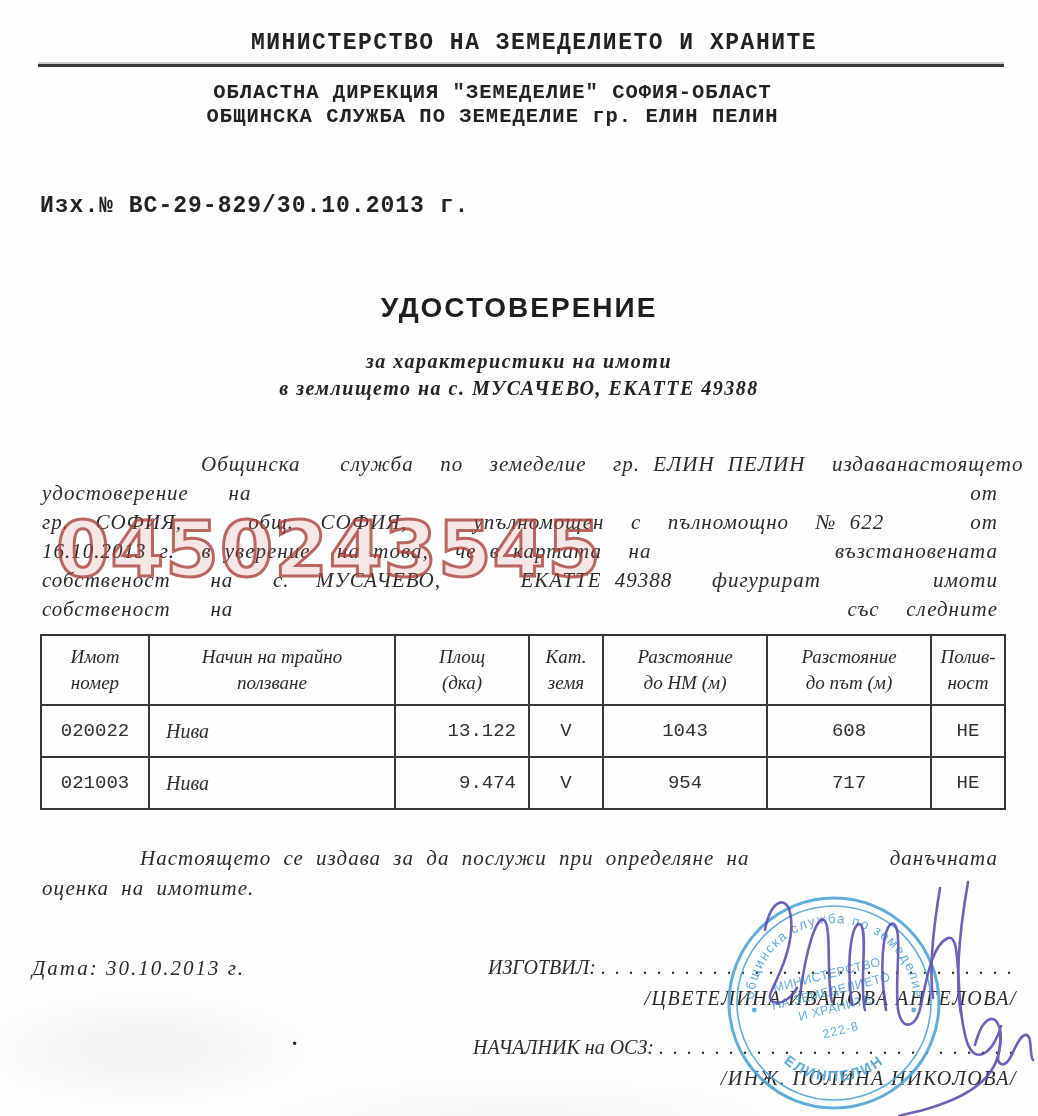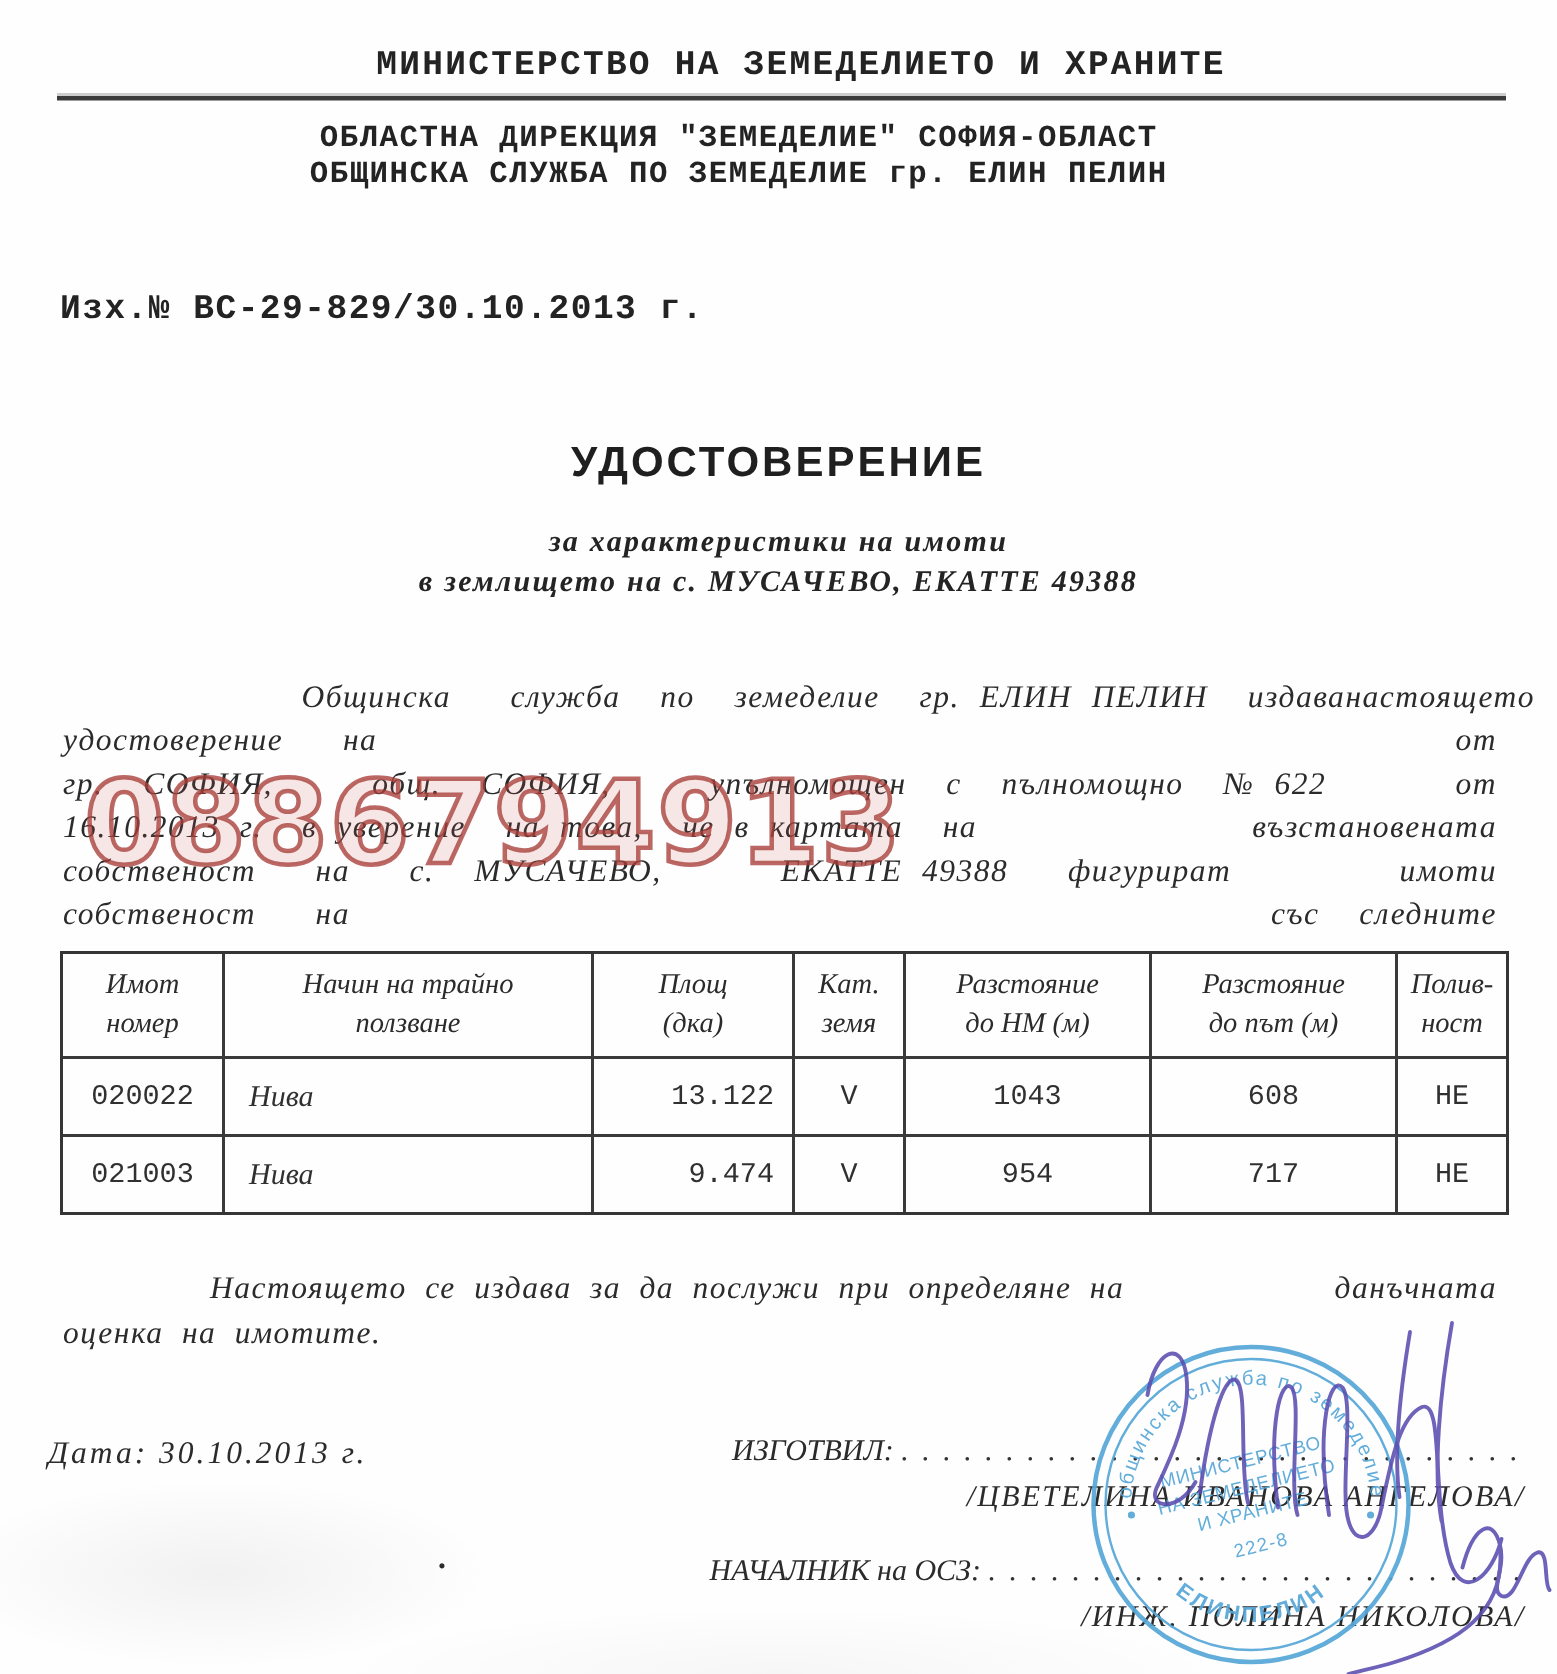--- a/index.html
+++ b/index.html
@@ -97,21 +97,21 @@
   <div class="abs bodypar">
     <div class="bline"><span>            Общинска   служба  по  земеделие  гр. ЕЛИН ПЕЛИН  издава</span><span>настоящето</span></div>
     <div class="bline"><span>удостоверение   на</span><span>от</span></div>
     <div class="bline"><span>гр.  СОФИЯ,     общ.  СОФИЯ,     упълномощен  с  пълномощно  № 622</span><span>от</span></div>
     <div class="bline"><span>16.10.2013 г.  в уверение  на това,  че в картата  на</span><span>възстановената</span></div>
     <div class="bline"><span>собственост   на   с.  МУСАЧЕВО,      ЕКАТТЕ 49388   фигурират</span><span>имоти</span></div>
     <div class="bline"><span>собственост   на</span><span>със  следните</span></div>
     <div class="bline"><span>характеристики:</span><span></span></div>
   </div>
 
-  <div class="abs watermark">0886794913</div>
+  <div class="abs watermark">0450243545</div>
 
   <div class="abs tbl">
     <div class="cell hcell">Имот
 номер</div>
     <div class="cell hcell">Начин на трайно
 ползване</div>
     <div class="cell hcell">Площ
 (дка)</div>
     <div class="cell hcell">Кат.
 земя</div>

